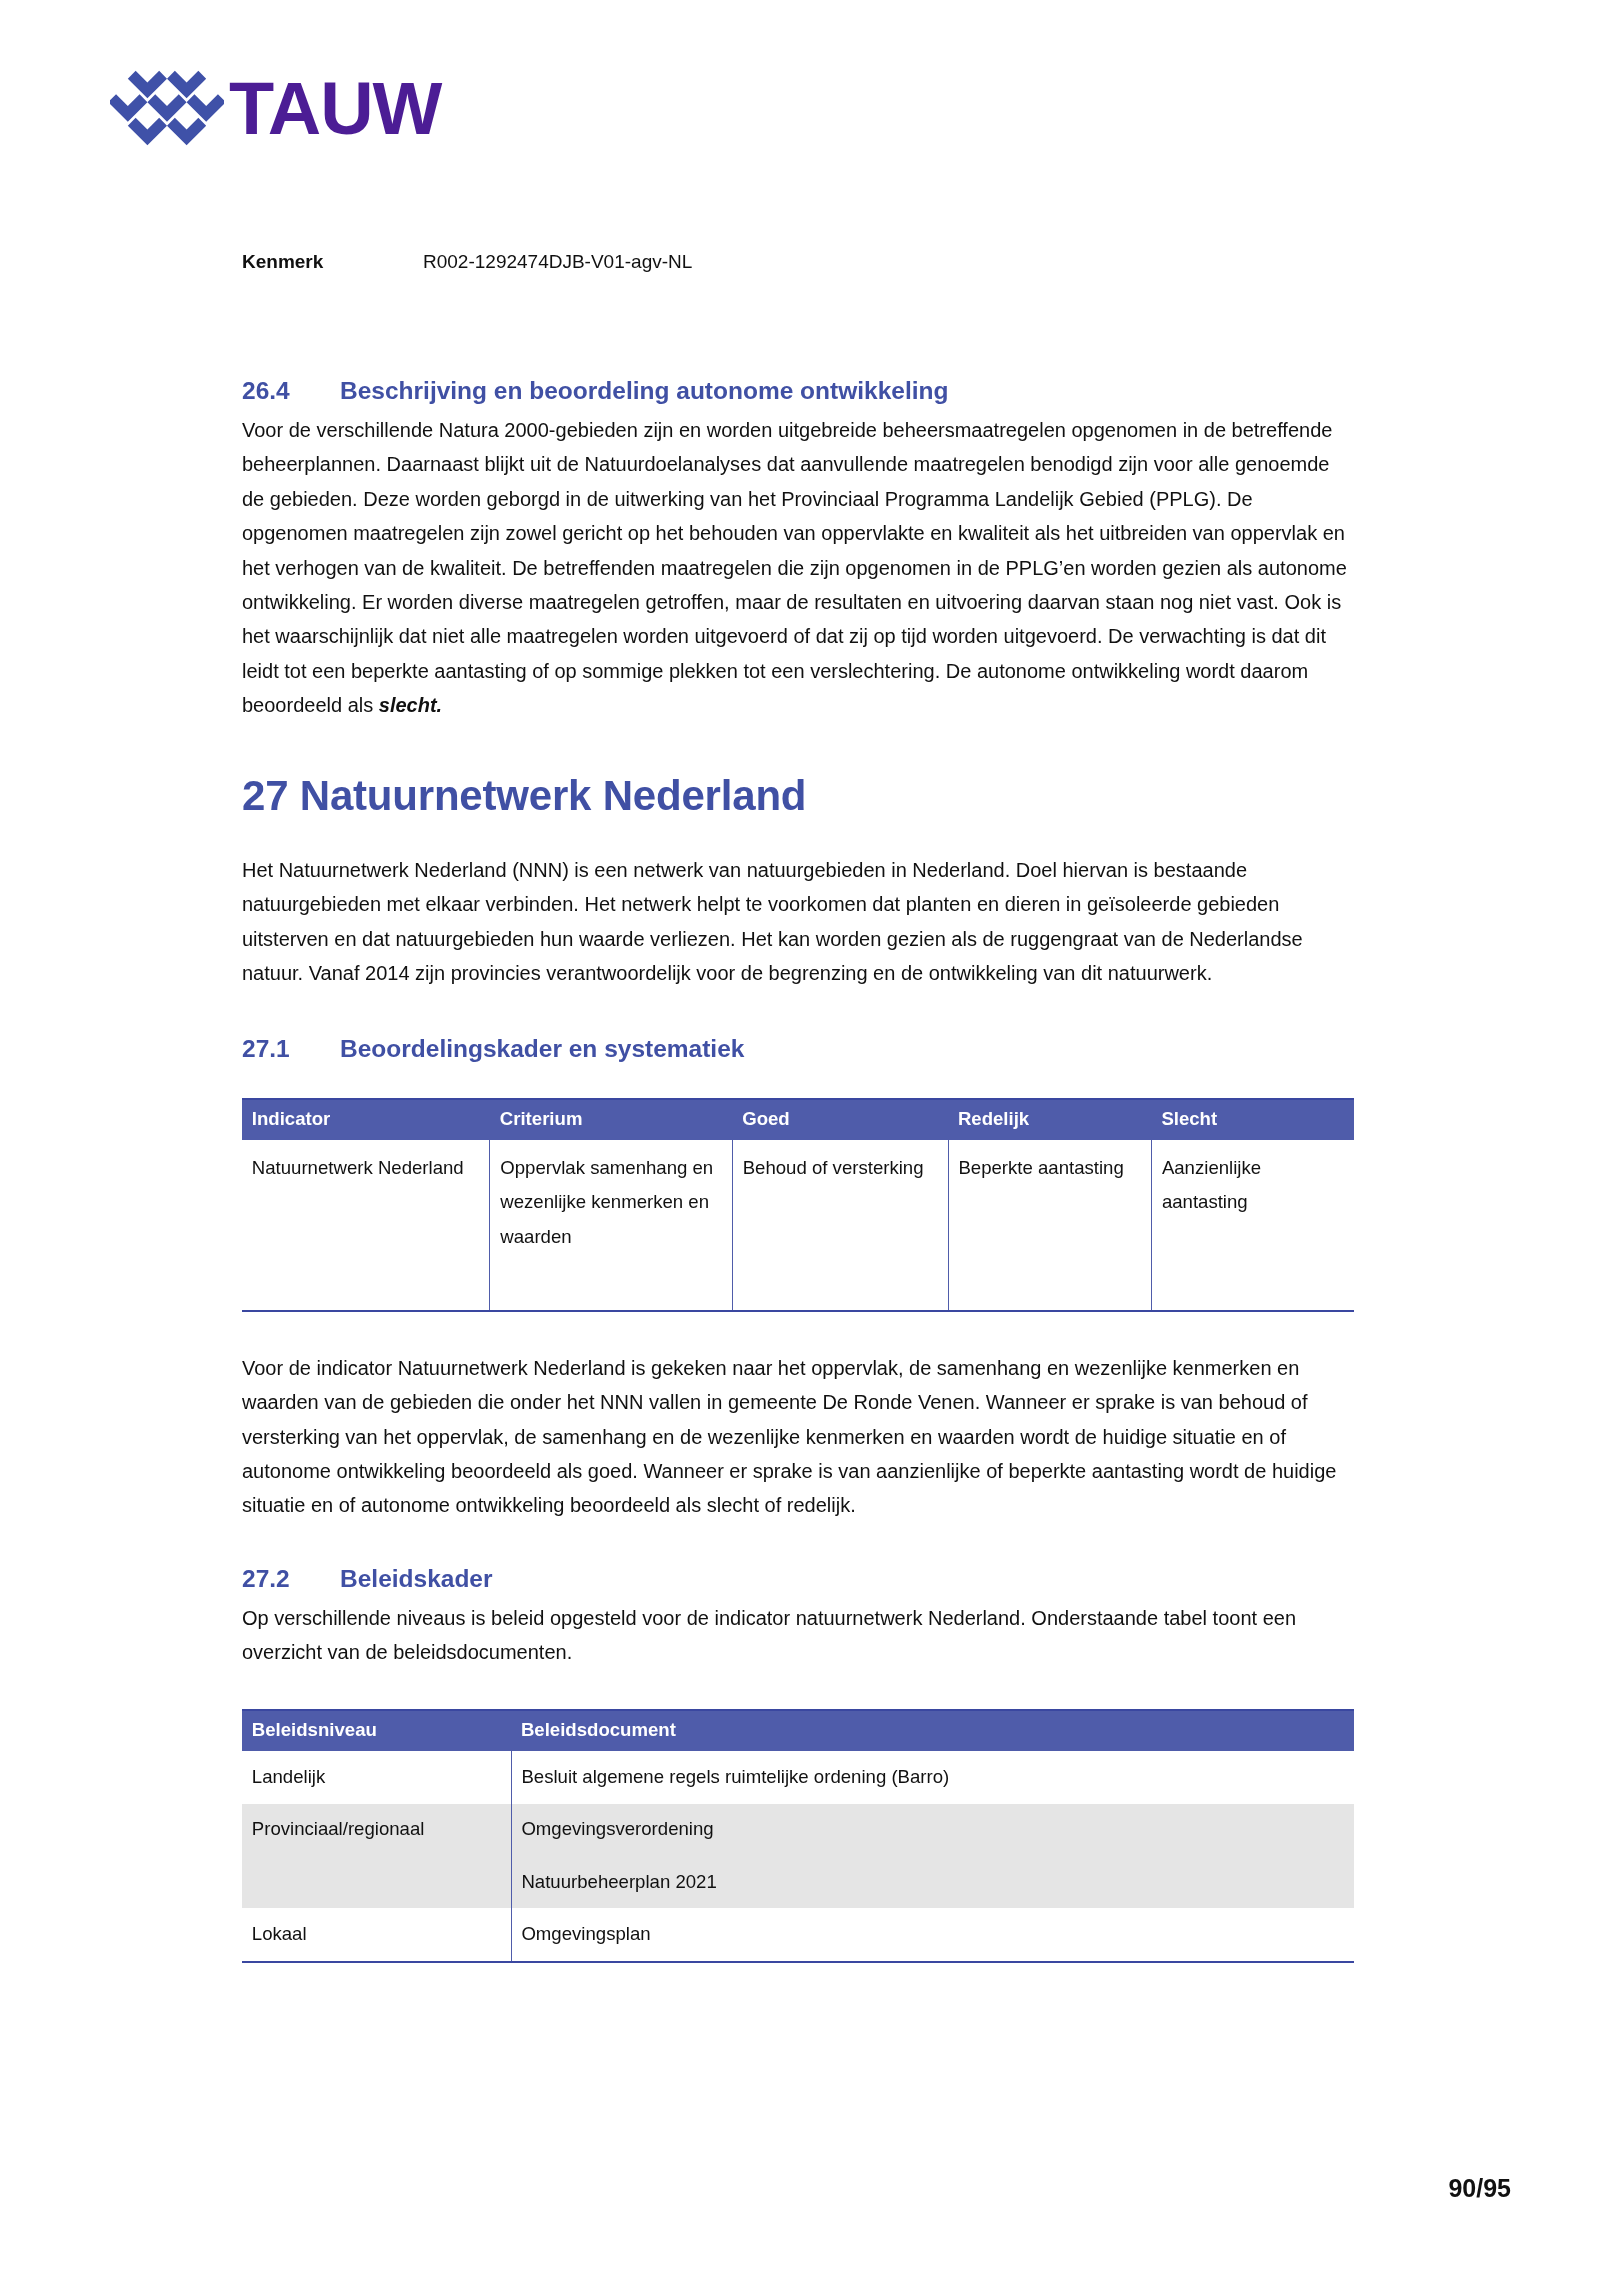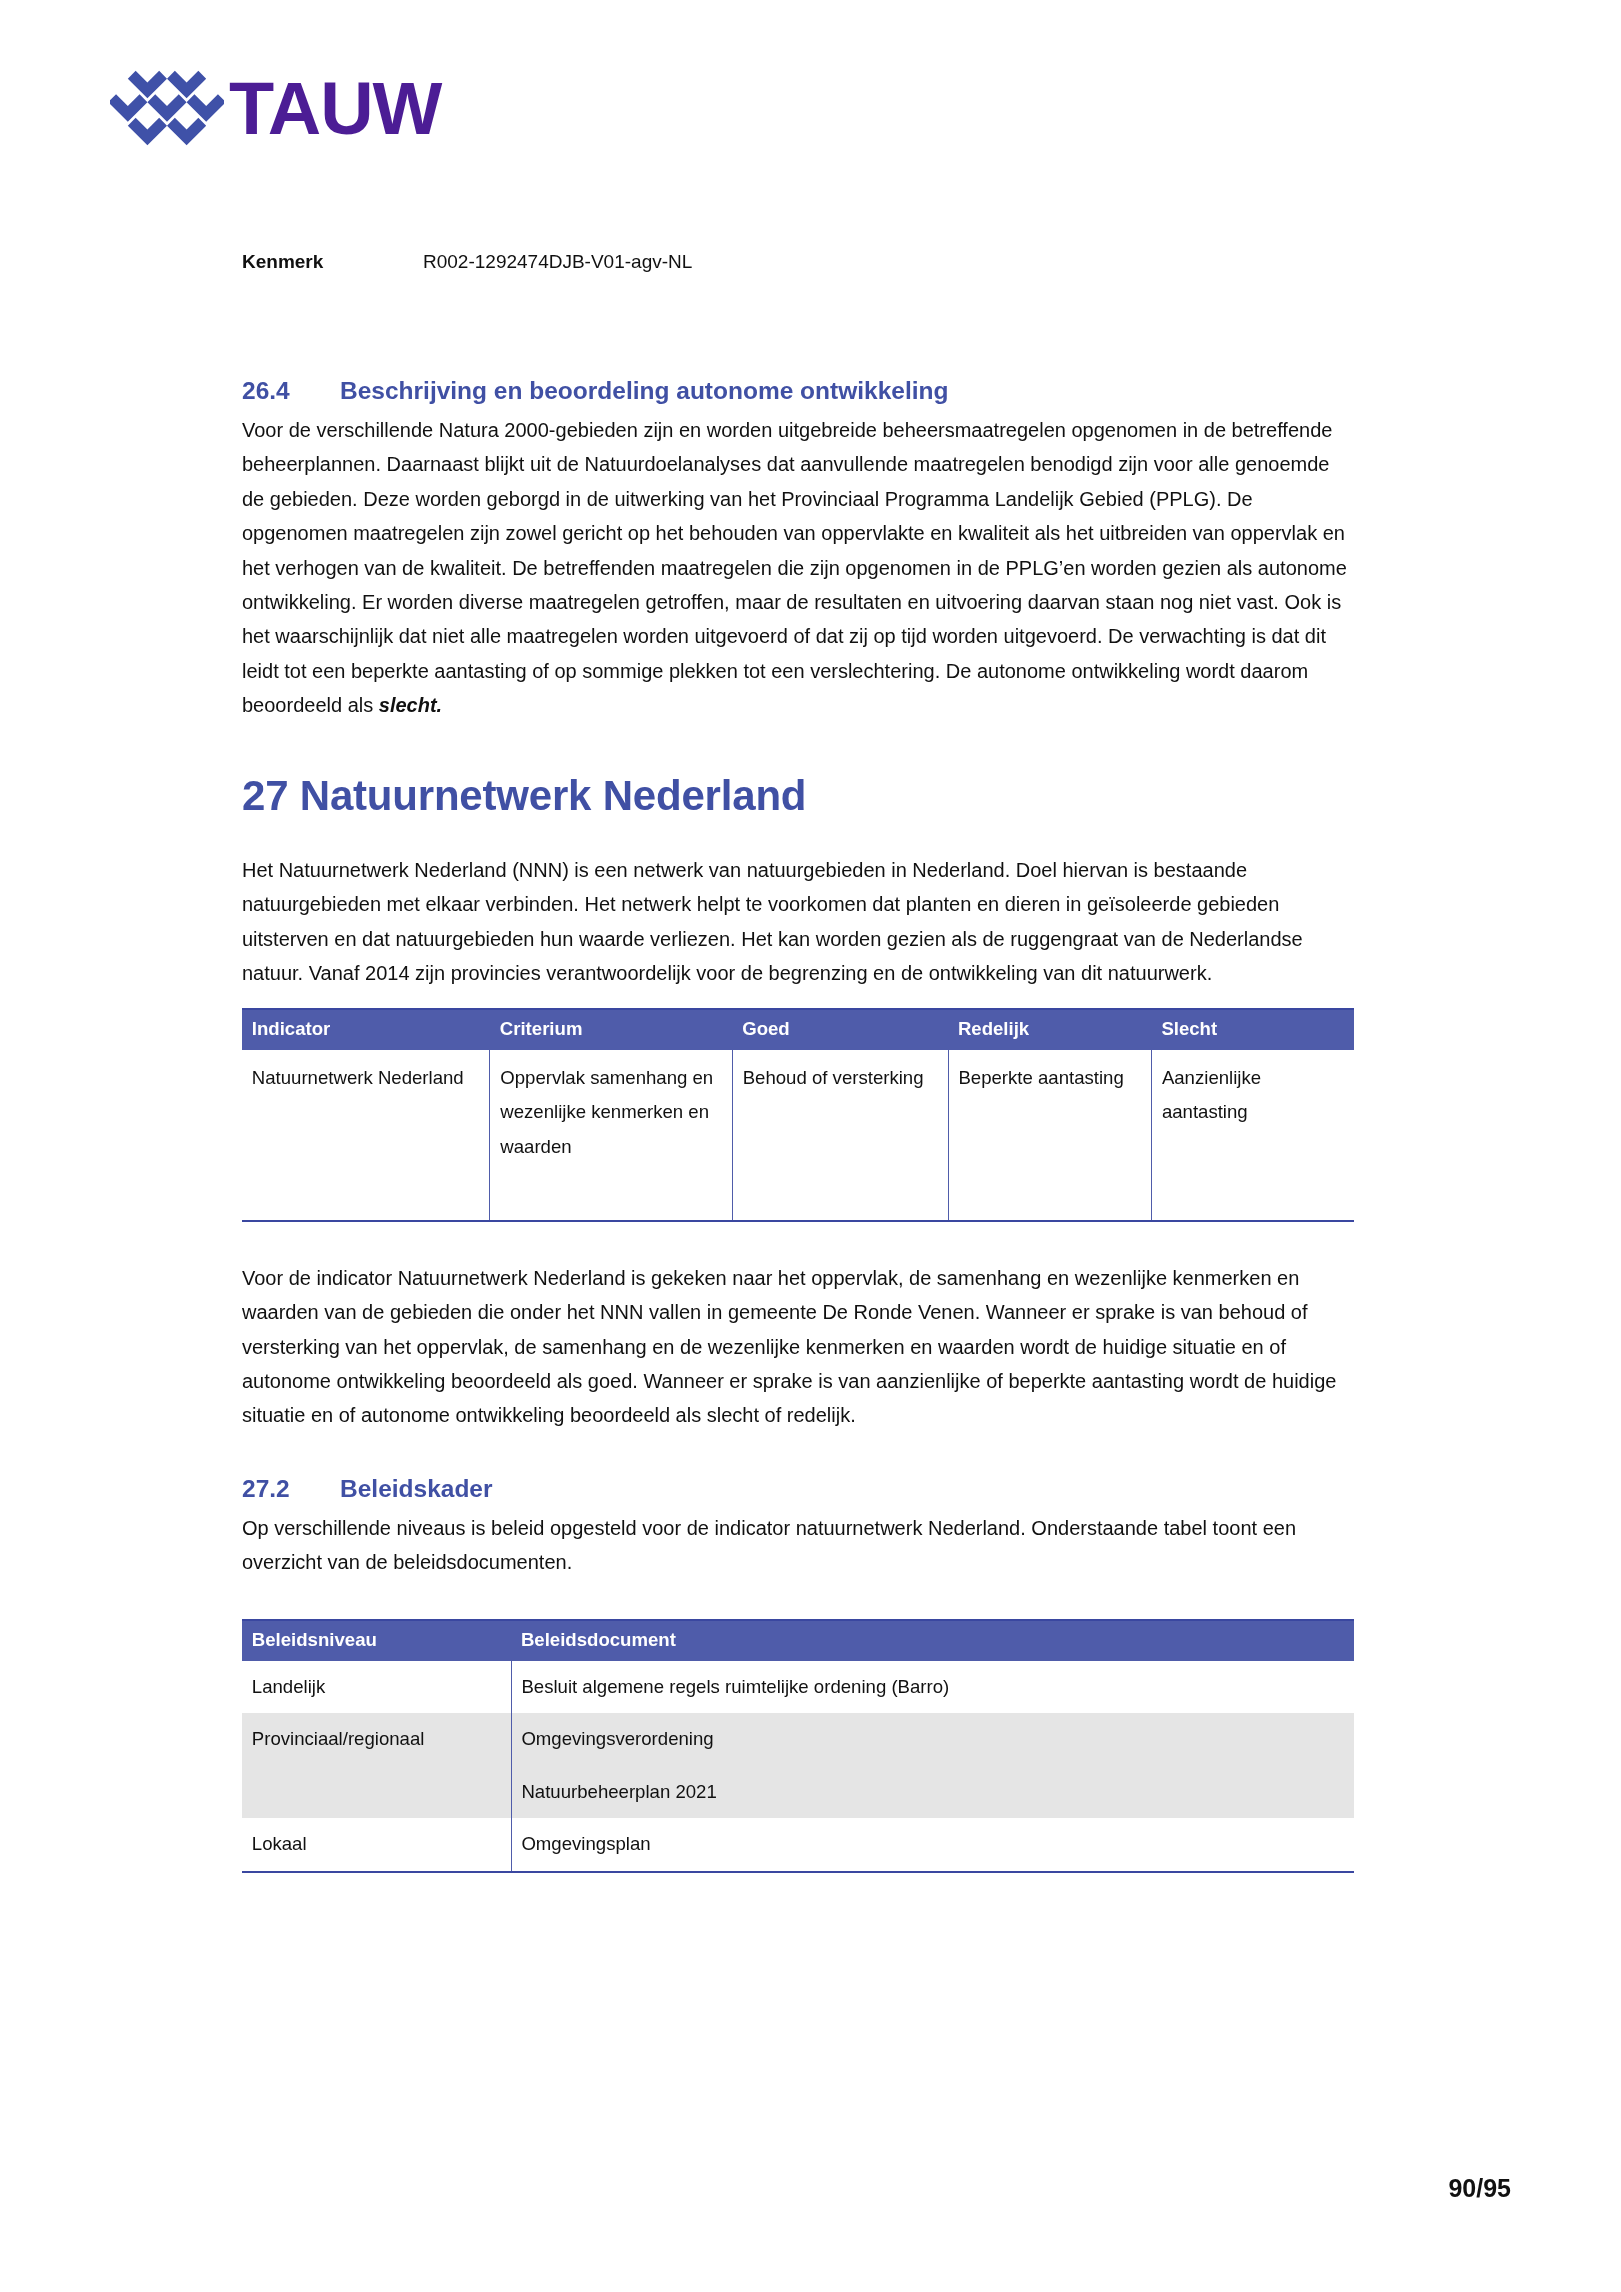--- a/index.html
+++ b/index.html
@@ -111,21 +111,21 @@
     vertical-align: top;
     padding: 10.8px 9.8px 11.8px 9.8px;
     line-height: 1.85;
     color: #111;
     border-left: 1.5px solid #4f5caa;
   }
   table.doc tbody td:first-child { border-left: none; }
   table.doc.bordered-bottom { border-bottom: 2.9px solid #3a47a0; }
 
   
-  #table-kader { margin-top: 17px; }
+  #table-kader { margin-top: 33px; }
   #table-kader tbody td { height: 147px; }
 
   
   #table-beleid { margin-top: 39px; }
   #table-beleid tbody td {
     line-height: 1.5;
     padding: 11.8px 9.8px 12.7px 9.8px;
     border-left: none;
   }
   #table-beleid tbody td.col2 { border-left: 1.5px solid #4f5caa; }
@@ -175,20 +175,24 @@
       <span class="num">26.4</span>
       <span>Beschrijving en beoordeling autonome ontwikkeling</span>
     </h2>
 
     <p class="body"><span>Voor de verschillende Natura 2000-gebieden zijn en worden uitgebreide beheersmaatregelen opgenomen in de betreffende beheerplannen. Daarnaast blijkt uit de Natuurdoelanalyses dat aanvullende maatregelen benodigd zijn voor alle genoemde de gebieden. Deze worden geborgd in de uitwerking van het Provinciaal Programma Landelijk Gebied (PPLG). De opgenomen maatregelen zijn zowel gericht op het behouden van oppervlakte en kwaliteit als het uitbreiden van oppervlak en het verhogen van de kwaliteit. De betreffenden maatregelen die zijn opgenomen in de PPLG’en worden gezien als autonome ontwikkeling. Er worden diverse maatregelen getroffen, maar de resultaten en uitvoering daarvan staan nog niet vast. Ook is het waarschijnlijk dat niet alle maatregelen worden uitgevoerd of dat zij op tijd worden uitgevoerd. De verwachting is dat dit leidt tot een beperkte aantasting of op sommige plekken tot een verslechtering. De autonome ontwikkeling wordt daarom beoordeeld als </span><span class="bi">slecht.</span></p>
 
     <h1 class="chapter">27 Natuurnetwerk Nederland</h1>
 
     <p class="body gap-top">Het Natuurnetwerk Nederland (NNN) is een netwerk van natuurgebieden in Nederland. Doel hiervan is bestaande natuurgebieden met elkaar verbinden. Het netwerk helpt te voorkomen dat planten en dieren in geïsoleerde gebieden uitsterven en dat natuurgebieden hun waarde verliezen. Het kan worden gezien als de ruggengraat van de Nederlandse natuur. Vanaf 2014 zijn provincies verantwoordelijk voor de begrenzing en de ontwikkeling van dit natuurwerk.</p>
 
+    <h2 class="sub" style="margin-top:41px;">
+      <span class="num">27.1</span>
+      <span>Beoordelingskader en systematiek</span>
+    </h2>
 
     <table class="doc bordered-bottom" id="table-kader">
       <colgroup>
         <col style="width:22.3%">
         <col style="width:21.8%">
         <col style="width:19.4%">
         <col style="width:18.3%">
         <col style="width:18.2%">
       </colgroup>
       <thead>

